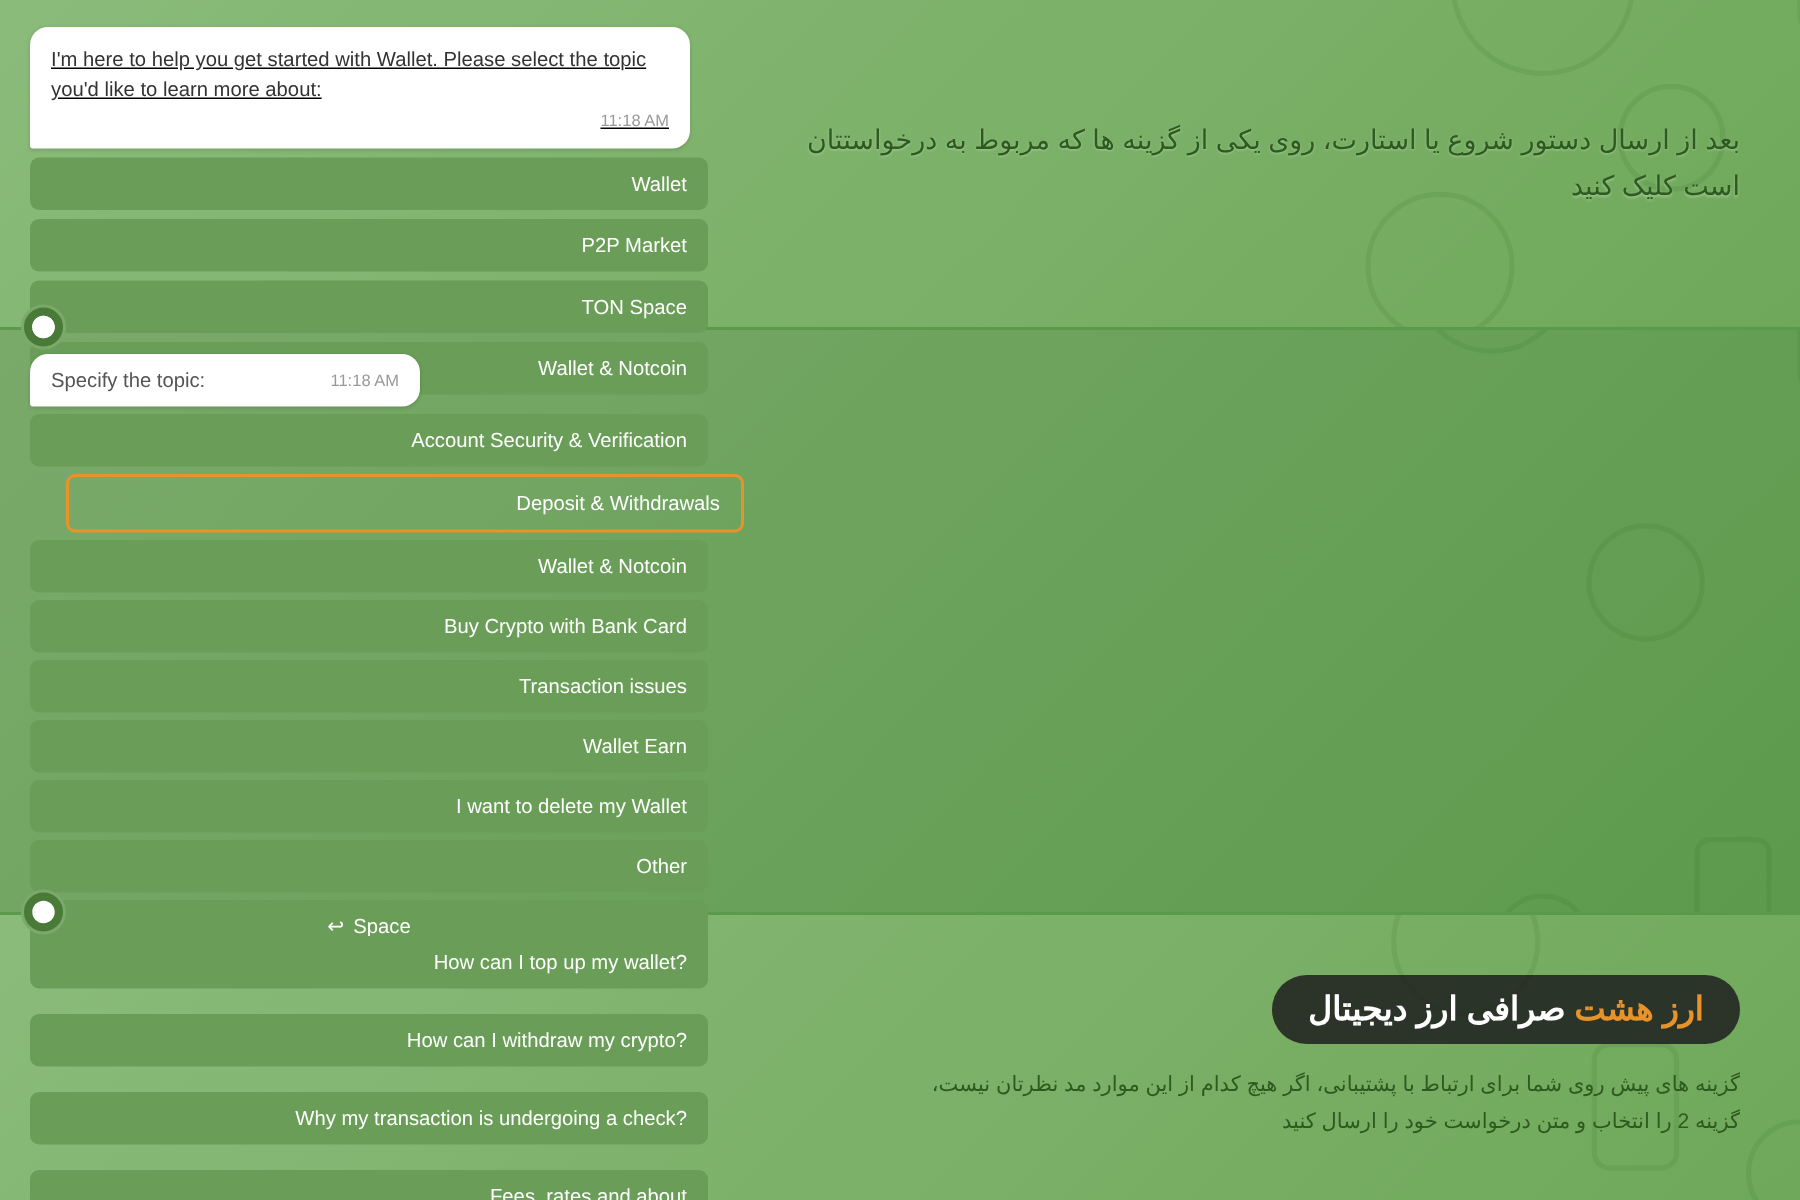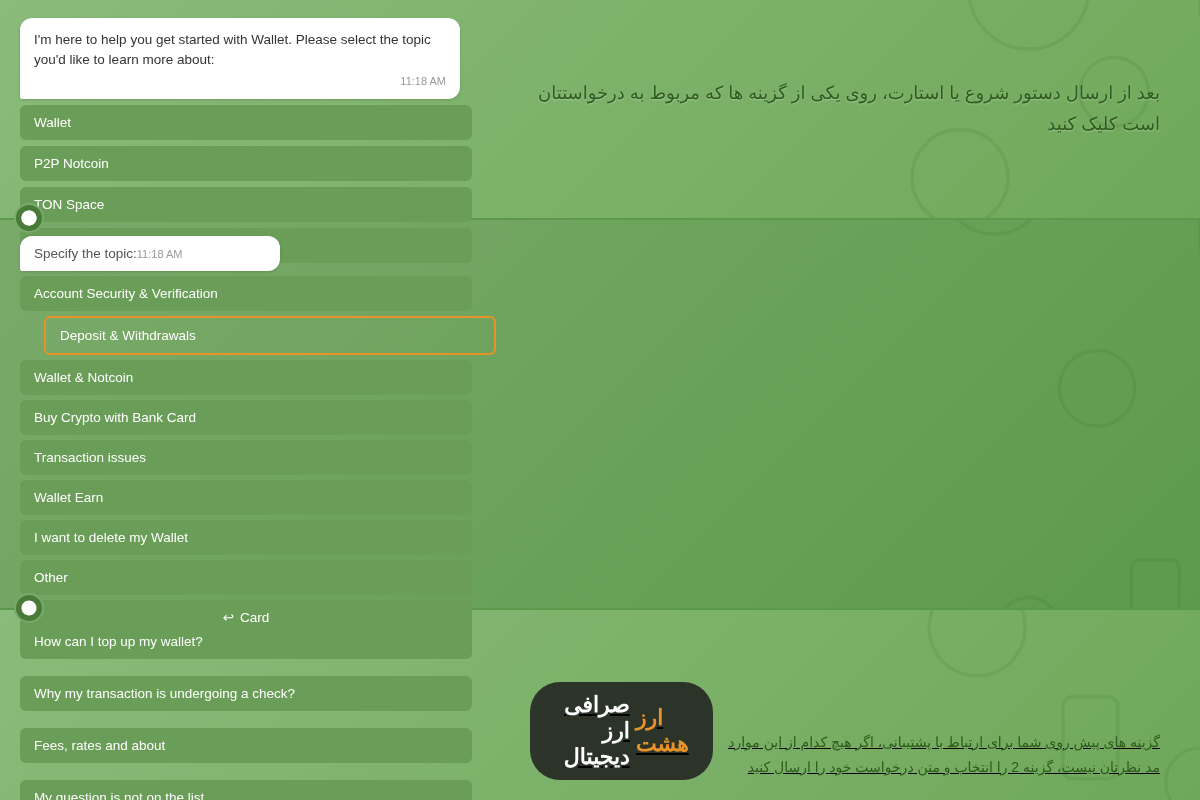--- a/index.html
+++ b/index.html
@@ -63,20 +63,21 @@
     }
 
     
     .chat-bubble {
       background: white;
       border-radius: 12px 12px 12px 2px;
       padding: 12px 14px;
       position: relative;
       max-width: 440px;
       box-shadow: 0 1px 3px rgba(0,0,0,0.15);
+      text-decoration: underline;
     }
 
     .chat-bubble-text {
       font-size: 13.5px;
       color: #333;
       line-height: 1.5;
     }
 
     .chat-bubble-time {
       font-size: 11px;
@@ -84,20 +85,21 @@
       text-align: right;
       margin-top: 4px;
     }
 
     
     .topic-label {
       background: white;
       border-radius: 12px 12px 12px 2px;
       padding: 10px 14px;
       display: flex;
+      justify-content: space-between;
       align-items: center;
       max-width: 260px;
       box-shadow: 0 1px 3px rgba(0,0,0,0.15);
     }
 
     .topic-label-text {
       font-size: 13.5px;
       color: #555;
     }
 
@@ -108,21 +110,21 @@
 
     
     .btn-option {
       background: #6a9e58;
       border: none;
       border-radius: 6px;
       padding: 10px 14px;
       color: white;
       font-size: 13.5px;
       cursor: pointer;
-      text-align: left;
+      text-align: right;
       width: 100%;
       transition: background 0.15s;
     }
 
     .btn-option.highlighted {
       background: transparent;
       border: 2px solid #e8922a;
       color: white;
       font-size: 13.5px;
       margin-left: 24px;
@@ -164,28 +166,27 @@
     .avatar-icon {
       width: 18px;
       height: 18px;
       fill: white;
     }
 
     
     .panel-3-right {
       flex: 1;
       display: flex;
-      flex-direction: row;
+      flex-direction: column;
       align-items: flex-end;
       justify-content: center;
       padding: 20px 40px;
       position: relative;
       z-index: 1;
       gap: 14px;
-      text-decoration: underline;
     }
 
     .brand-badge {
       background: rgba(30, 30, 30, 0.85);
       border-radius: 30px;
       padding: 10px 24px;
       display: flex;
       align-items: center;
       gap: 6px;
     }
@@ -243,21 +244,21 @@
       <circle cx="1100" cy="170" r="22" fill="none" stroke="#2d6a1e" stroke-width="2"></circle>
       <circle cx="1150" cy="60" r="12" fill="none" stroke="#2d6a1e" stroke-width="2"></circle>
     </svg>
 
     <div class="chat-left">
       <div class="chat-bubble">
         <div class="chat-bubble-text">I'm here to help you get started with Wallet. Please select the topic you'd like to learn more about:</div>
         <div class="chat-bubble-time">11:18 AM</div>
       </div>
       <button class="btn-option">Wallet</button>
-      <button class="btn-option">P2P Notcoin</button>
+      <button class="btn-option">P2P Market</button>
       <button class="btn-option">TON Space</button>
       <button class="btn-option">Wallet &amp; Notcoin</button>
     </div>
 
     <div class="chat-right">
       <div class="right-text">بعد از ارسال دستور شروع یا استارت، روی یکی از گزینه ها که مربوط به درخواستتان است کلیک کنید</div>
     </div>
 
     <div class="avatar" style="bottom: -15px; left: 14px;">
       <svg class="avatar-icon" viewBox="0 0 24 24">
@@ -291,21 +292,21 @@
       <button class="btn-option">Account Security &amp; Verification</button>
       <button class="btn-option highlighted">Deposit &amp; Withdrawals</button>
       <button class="btn-option">Wallet &amp; Notcoin</button>
       <button class="btn-option">Buy Crypto with Bank Card</button>
       <button class="btn-option">Transaction issues</button>
       <button class="btn-option">Wallet Earn</button>
       <button class="btn-option">I want to delete my Wallet</button>
       <button class="btn-option">Other</button>
       <button class="btn-back">
         <span>↩</span>
-        <span>Card</span>
+        <span>Space</span>
       </button>
     </div>
 
 
     <div class="avatar" style="bottom: -15px; left: 14px;">
       <svg class="avatar-icon" viewBox="0 0 24 24">
         <path d="M12 2C6.48 2 2 6.48 2 12c0 2.76 1.12 5.26 2.93 7.07L2 22l2.93-2.93C6.74 20.88 9.24 22 12 22c5.52 0 10-4.48 10-10S17.52 2 12 2z" fill="white"></path>
       </svg>
     </div>
   </div>
@@ -319,20 +320,21 @@
       <circle cx="840" cy="80" r="15" fill="none" stroke="#2d6a1e" stroke-width="2"></circle>
       <rect x="880" y="120" width="38" height="38" rx="7" fill="none" stroke="#2d6a1e" stroke-width="2"></rect>
       <circle cx="960" cy="50" r="22" fill="none" stroke="#2d6a1e" stroke-width="2"></circle>
       <circle cx="1020" cy="150" r="18" fill="none" stroke="#2d6a1e" stroke-width="2"></circle>
       <polygon points="1080,70 1110,110 1050,110" fill="none" stroke="#2d6a1e" stroke-width="2"></polygon>
       <circle cx="1150" cy="100" r="14" fill="none" stroke="#2d6a1e" stroke-width="2"></circle>
     </svg>
 
     <div class="chat-left" style="padding-top: 14px; gap: 17px;">
       <button class="btn-option">How can I top up my wallet?</button>
+      <button class="btn-option">How can I withdraw my crypto?</button>
       <button class="btn-option">Why my transaction is undergoing a check?</button>
       <button class="btn-option">Fees, rates and about</button>
       <button class="btn-option">My question is not on the list</button>
     </div>
 
     <div class="panel-3-right">
       <div class="brand-badge">
         <span class="brand-main">صرافی ارز دیجیتال</span>
         <span class="brand-accent">ارز هشت</span>
       </div>

